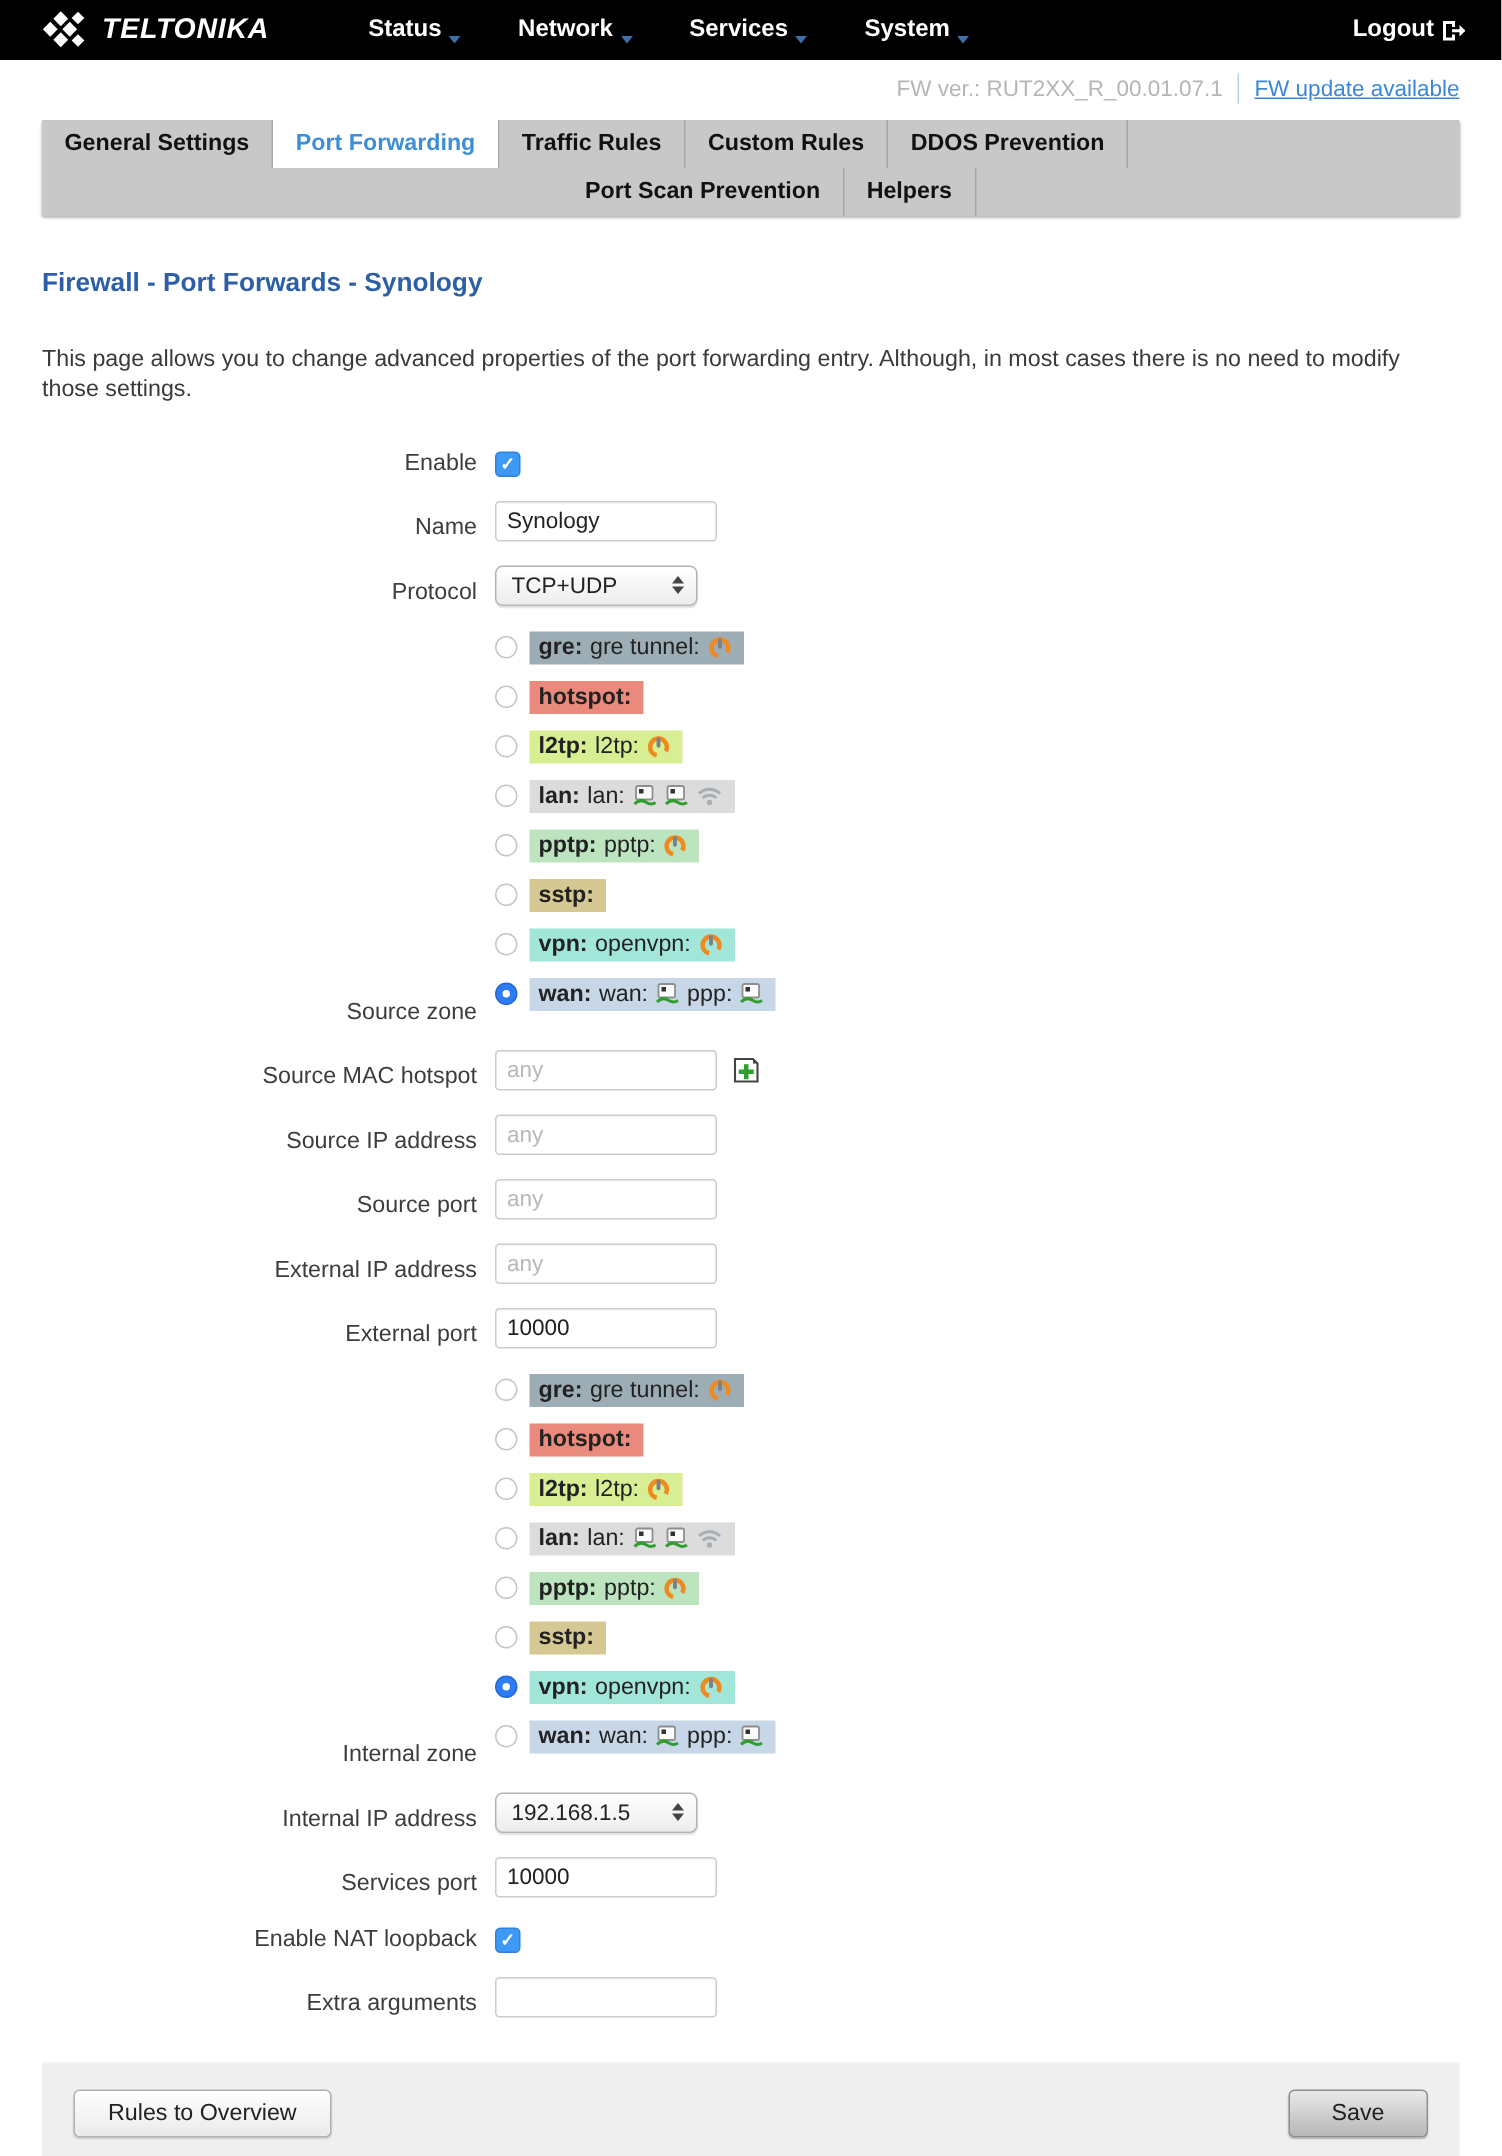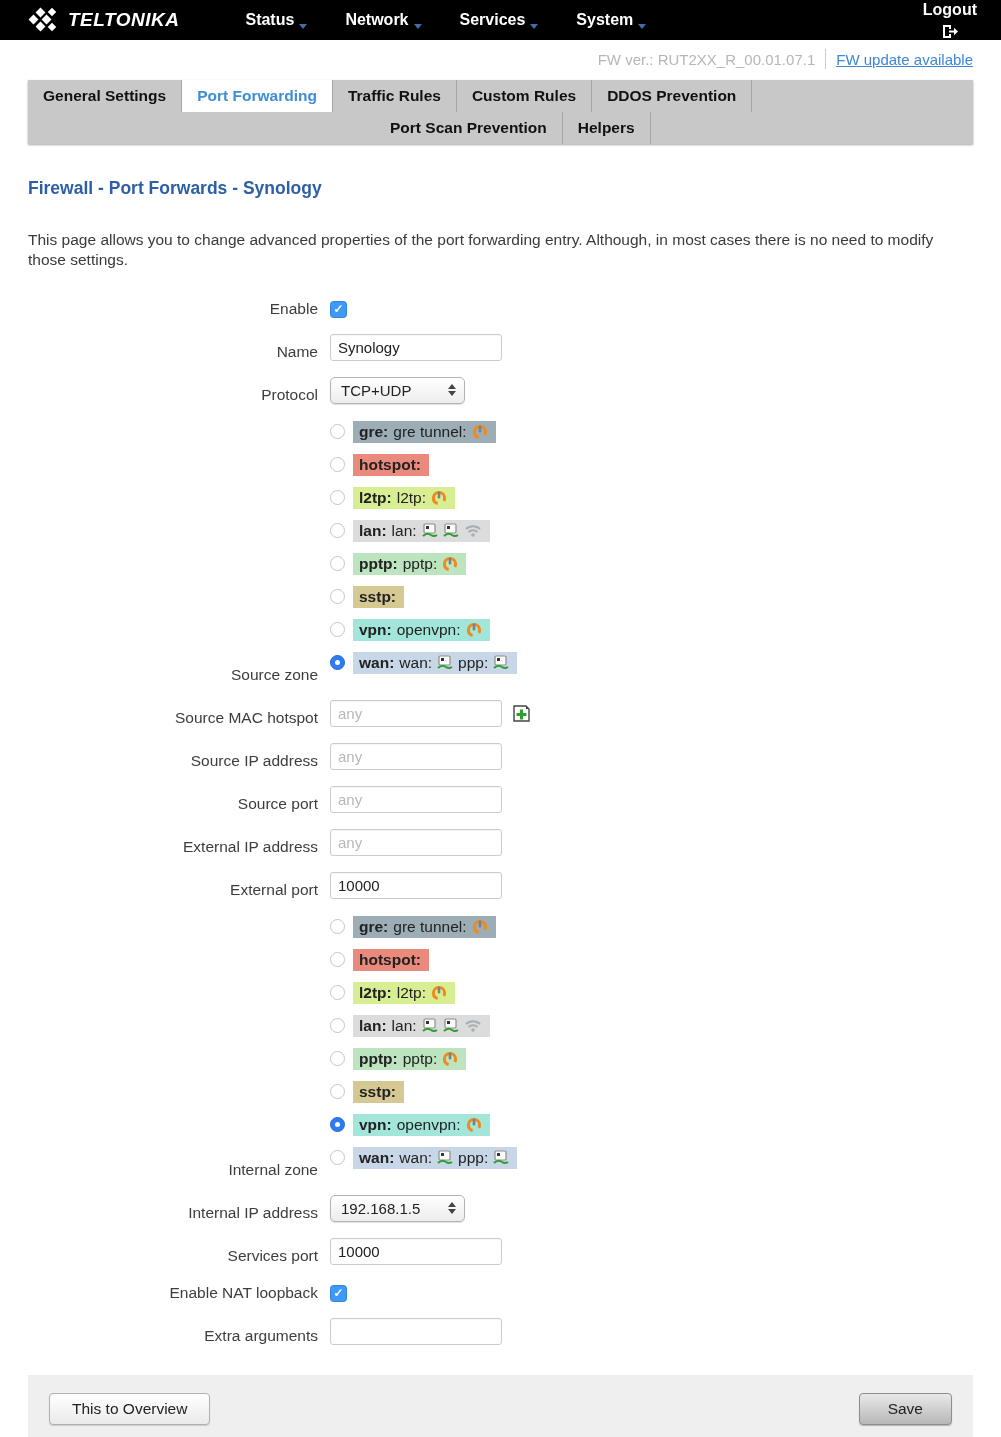--- a/index.html
+++ b/index.html
@@ -15,21 +15,21 @@
     height:40px; background:#000; display:flex; align-items:center;
     padding:0 24px 0 28px; color:#fff;
   }
   .brand { display:flex; align-items:center; gap:6px; margin-right:66px; }
   .brand-text { font-size:19px; font-weight:bold; font-style:italic; letter-spacing:.5px; color:#fff; }
   .nav-menu { display:flex; align-items:center; gap:38px; }
   .nav-item { display:flex; align-items:flex-end; gap:5px; cursor:pointer; }
   .nav-item .lbl { color:#fff; font-size:16px; font-weight:bold; }
   .caret { width:0; height:0; border-left:4px solid transparent; border-right:4px solid transparent; border-top:5px solid #3f6ea8; margin-top:2px; }
   .nav-spacer { flex:1; }
-  .logout { display:flex; align-items:center; gap:4px; cursor:pointer;flex-direction:column; }
+  .logout { display:flex; align-items:center; gap:4px; cursor:pointer; }
   .logout .lbl { color:#fff; font-size:16px; font-weight:bold; }
 
   
   .fwbar {
     height:38px; display:flex; align-items:center; justify-content:flex-end;
     padding-right:28px; gap:10px; font-size:15px;
   }
   .fw-version { color:#b6b6b6; }
   .fw-divider { width:1px; height:20px; background:#b9cfe4; }
   .fw-link { color:#3c87d7; text-decoration:underline; cursor:pointer; }
@@ -51,21 +51,21 @@
 
   
   .form-row { display:flex; align-items:flex-end; margin-bottom:16px; }
   .form-label {
     width:302px; flex:0 0 302px; text-align:right; padding-right:12px;
     font-size:15.5px; color:#3d3d3d; padding-top:3px;
   }
   .form-control { display:flex; align-items:center; gap:8px; }
 
   .txt {
-    width:172px; height:27px; border:1px solid #ccc; border-radius:3px;
+    width:148px; height:27px; border:1px solid #ccc; border-radius:3px;
     padding:2px 7px; font-size:15px; color:#222; font-family:"Liberation Sans",sans-serif;
     outline:none; box-shadow:inset 0 1px 1px rgba(0,0,0,.04);
   }
   .txt::placeholder { color:#b8b8b8; }
 
   .checkbox {
     width:17px; height:17px; border-radius:3.5px; background:#3d99f5;
     border:1px solid #2f83d8; display:inline-flex; align-items:center; justify-content:center;
     color:#fff; font-size:12px; font-weight:bold; cursor:pointer; margin-top:2px;
   }
@@ -524,15 +524,15 @@
 
   <div class="form-row">
     <div class="form-label">Extra arguments</div>
     <div class="form-control">
       <input class="txt" type="text" style="">
     </div>
   </div>
 </div>
 
 <div class="action-bar">
-  <button class="btn btn-back">This to Overview</button>
+  <button class="btn btn-back">Rules to Overview</button>
   <button class="btn btn-save">Save</button>
 </div>
 
 </body></html>

